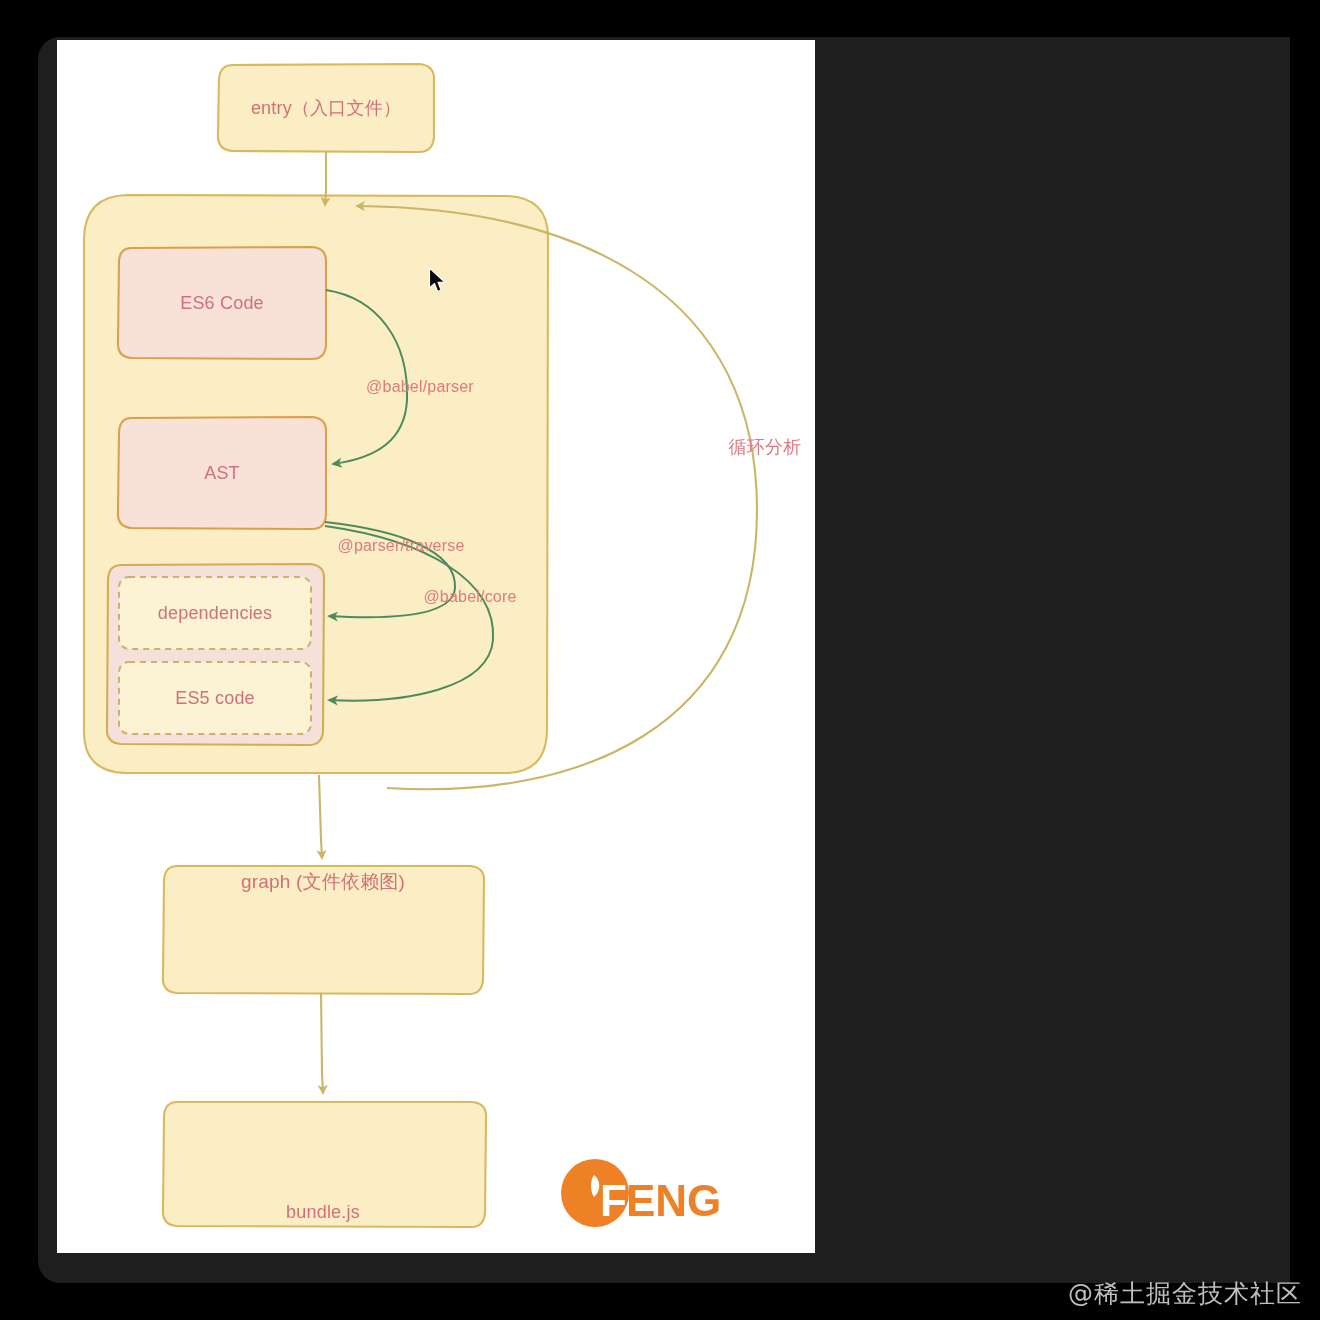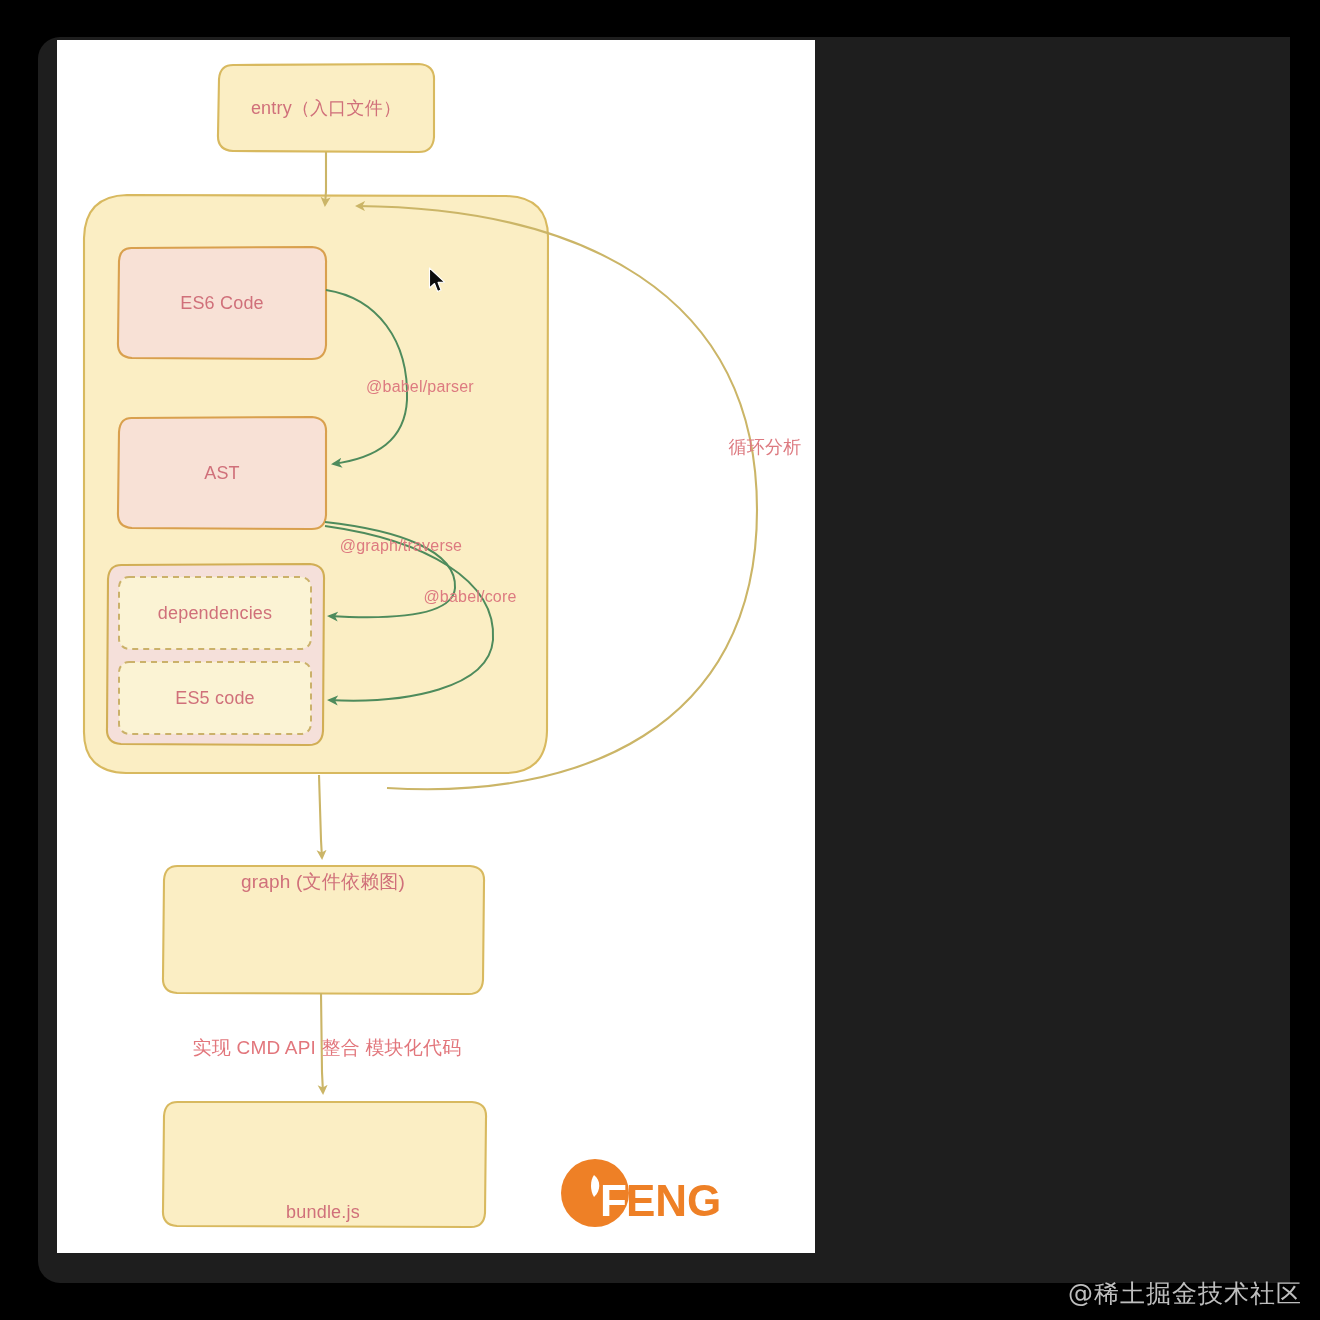--- a/index.html
+++ b/index.html
@@ -200,27 +200,26 @@
     <div class="lbl center lbl-deps" style="left:158px; top:573px;">dependencies</div>
 
     <div class="lbl center lbl-es5" style="left:158px; top:658px;">ES5 code</div>
 
     <div class="lbl center lbl-graph" style="left:266px; top:842px;">graph (文件依赖图)</div>
 
     <div class="lbl center lbl-bundle" style="left:266px; top:1172px;text-align:right;">bundle.js</div>
 
     <div class="lbl center lbl-edge" style="left:363px; top:347px;">@babel/parser</div>
 
-    <div class="lbl center lbl-edge" style="left:344px; top:506px;">@graph/traverse</div>
+    <div class="lbl center lbl-edge" style="left:344px; top:506px;">@parser/traverse</div>
 
     <div class="lbl center lbl-edge" style="left:413px; top:557px;">@babel/core</div>
 
     <div class="lbl center lbl-loop" style="left:688px; top:407px;margin-left:20px;">循环分析</div>
 
-    <div class="lbl center lbl-cmd" style="left:270px; top:1008px;">实现 CMD API 整合 模块化代码</div>
 
     <svg id="feng-logo" viewBox="0 0 160 80">
       <circle cx="35" cy="40" r="34" fill="#ee8026"></circle>
       <path d="M34 22 C41 27 41 38 34 44 C30 38 30 27 34 22 Z" fill="#ffffff"></path>
       <text x="40" y="63" font-family="'Liberation Sans', sans-serif" font-size="44" font-weight="600" fill="#ffffff">F</text>
       <text x="66" y="63" font-family="'Liberation Sans', sans-serif" font-size="44" font-weight="600" fill="#ee8026">ENG</text>
     </svg>
 
     <svg id="cursor" viewBox="0 0 20 28">
       <path d="M1.5 1 L1.5 21 L6.5 16.5 L9.6 24.5 L13 23 L10 15.4 L16.6 15.2 Z" fill="#0d0d0d" stroke="#ffffff" stroke-width="1.1" stroke-linejoin="round"></path>

